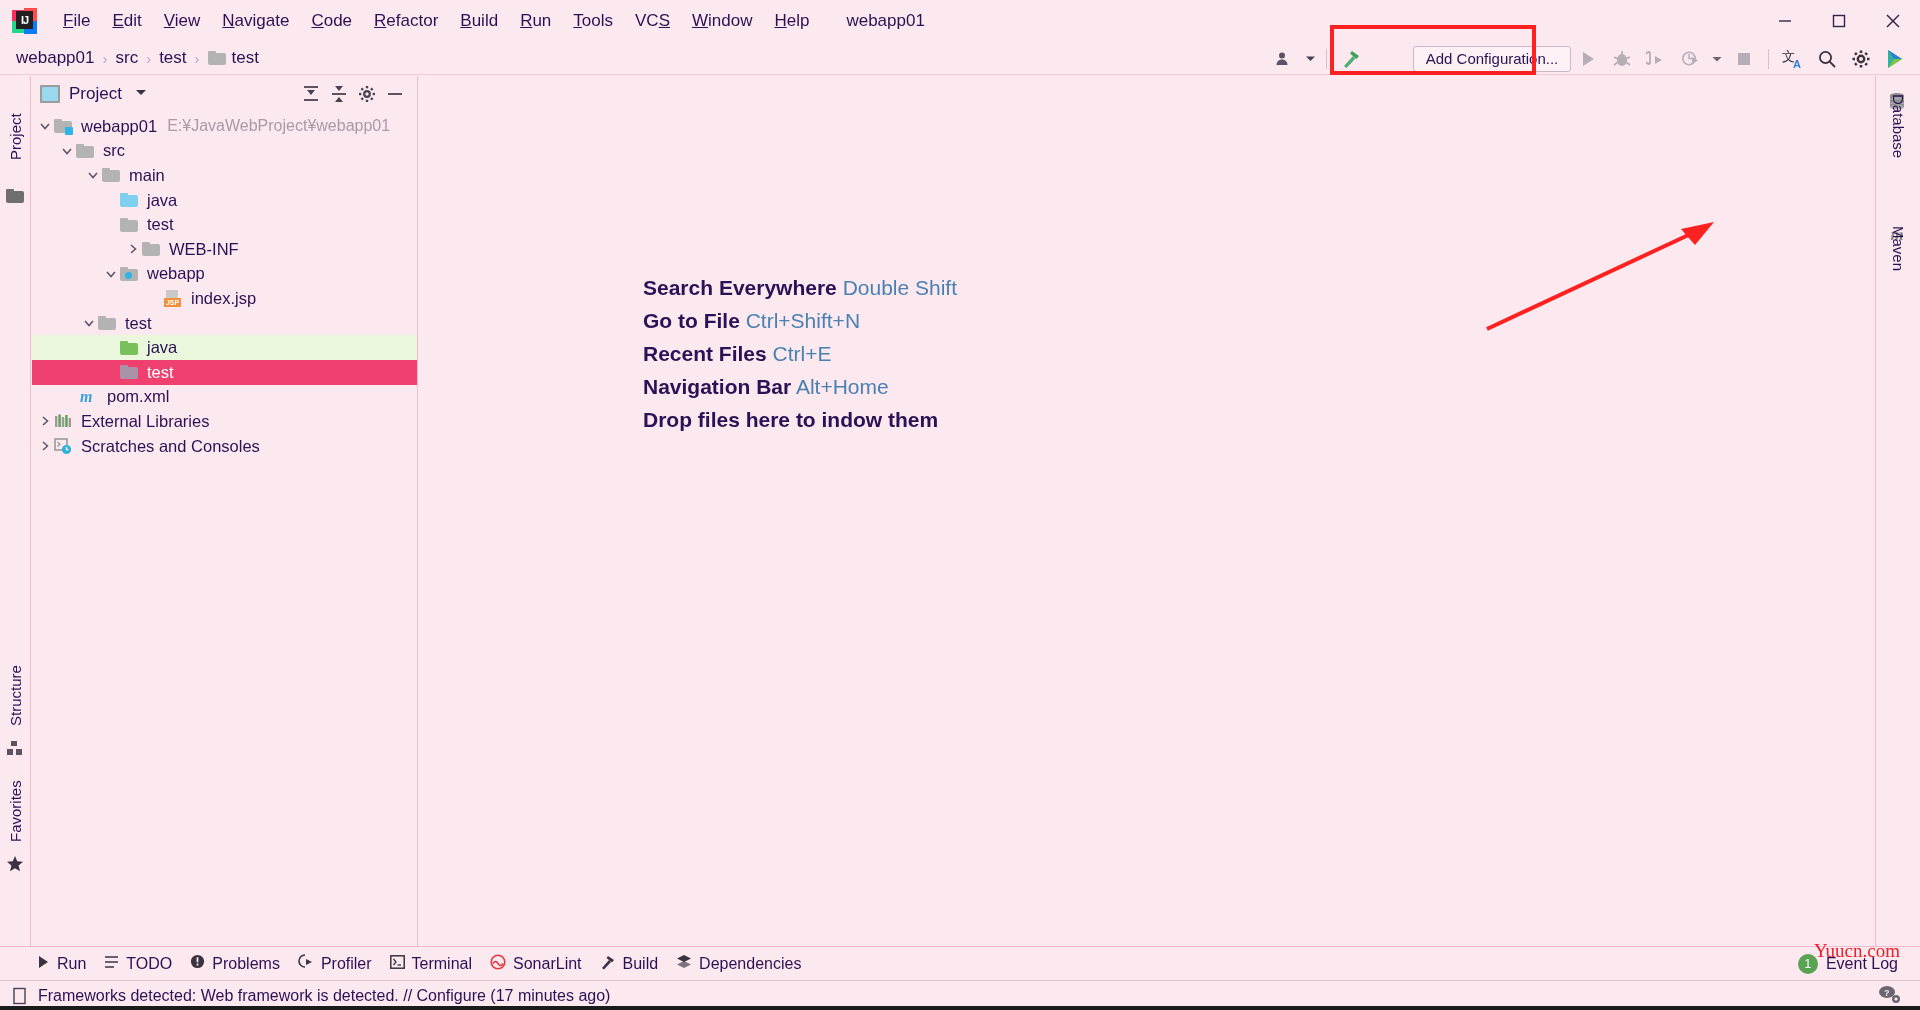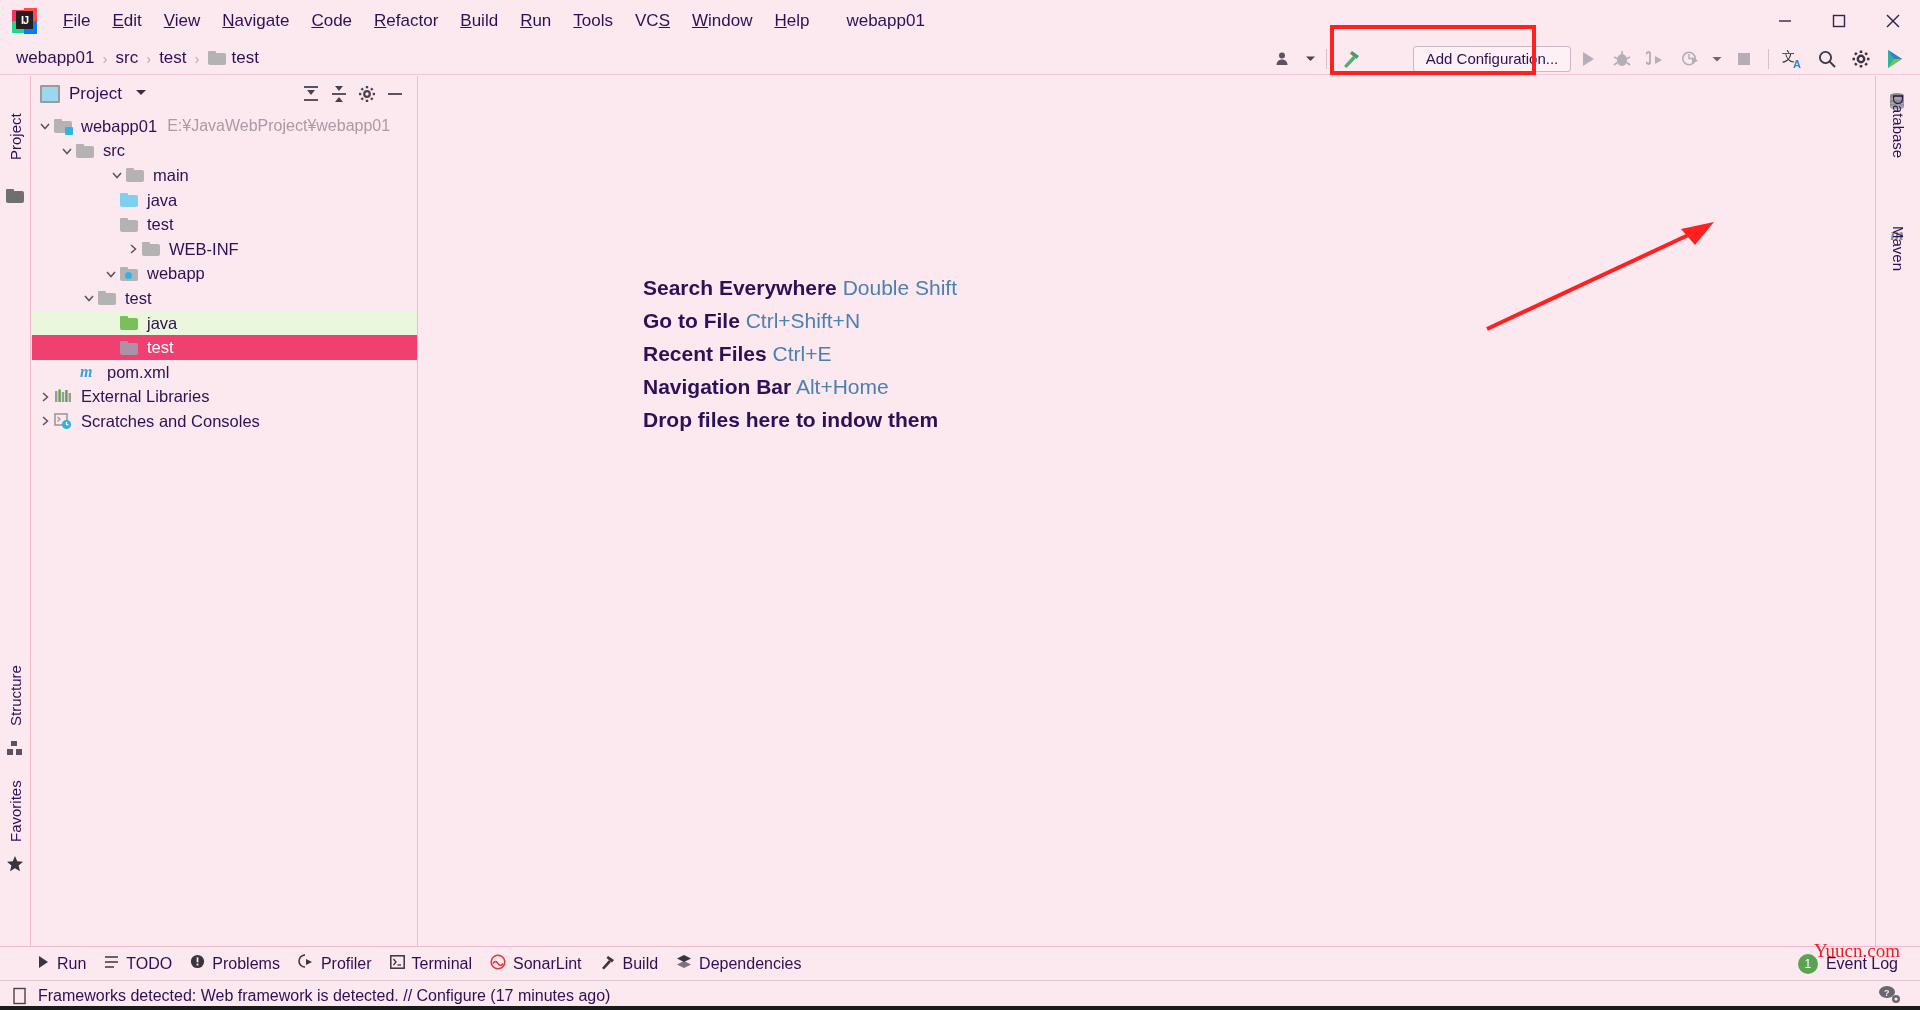--- a/index.html
+++ b/index.html
@@ -474,21 +474,21 @@
             <svg width="12" height="12" viewBox="0 0 12 12">
               <path d="M2 4 L6 8.5 L10 4" fill="none" stroke="#5d5264" stroke-width="1.5"></path>
             </svg>
           </span>
         <span class="ic">
             <span class="folder-ic" style="--fc:#b3b3b3"></span>
           </span>
         <span class="label">src</span>
       </div>
 
-      <div class="row" style="padding-left:76px">
+      <div class="row" style="padding-left:52px">
         <span class="twisty">
             <svg width="12" height="12" viewBox="0 0 12 12">
               <path d="M2 4 L6 8.5 L10 4" fill="none" stroke="#5d5264" stroke-width="1.5"></path>
             </svg>
           </span>
         <span class="ic">
             <span class="folder-ic" style="--fc:#b3b3b3"></span>
           </span>
         <span class="label">main</span>
       </div>
@@ -526,20 +526,29 @@
             </svg>
           </span>
         <span class="ic">
           <span class="folder-ic" style="--fc:#b3b3b3; position:relative;">
               <span style="position:absolute;left:5px;top:5px;width:7px;height:7px;border-radius:50%;background:#2fb3e8;"></span>
             </span>
         </span>
         <span class="label">webapp</span>
       </div>
 
+      <div class="row" style="padding-left:132px">
+        <span class="ic">
+          <span style="position:relative;display:inline-block;width:17px;height:17px;">
+            <span style="position:absolute;left:2px;top:0;width:12px;height:12px;background:#c9c9c9;"></span>
+            <span style="position:absolute;left:0px;bottom:0;width:17px;height:9px;background:#f0903a;color:#fff;font-size:7px;font-weight:bold;text-align:center;line-height:9px;font-family:'Liberation Sans',sans-serif;">JSP</span>
+          </span>
+        </span>
+        <span class="label">index.jsp</span>
+      </div>
 
       <div class="row" style="padding-left:48px">
         <span class="twisty">
             <svg width="12" height="12" viewBox="0 0 12 12">
               <path d="M2 4 L6 8.5 L10 4" fill="none" stroke="#5d5264" stroke-width="1.5"></path>
             </svg>
           </span>
         <span class="ic">
             <span class="folder-ic" style="--fc:#b3b3b3"></span>
           </span>

